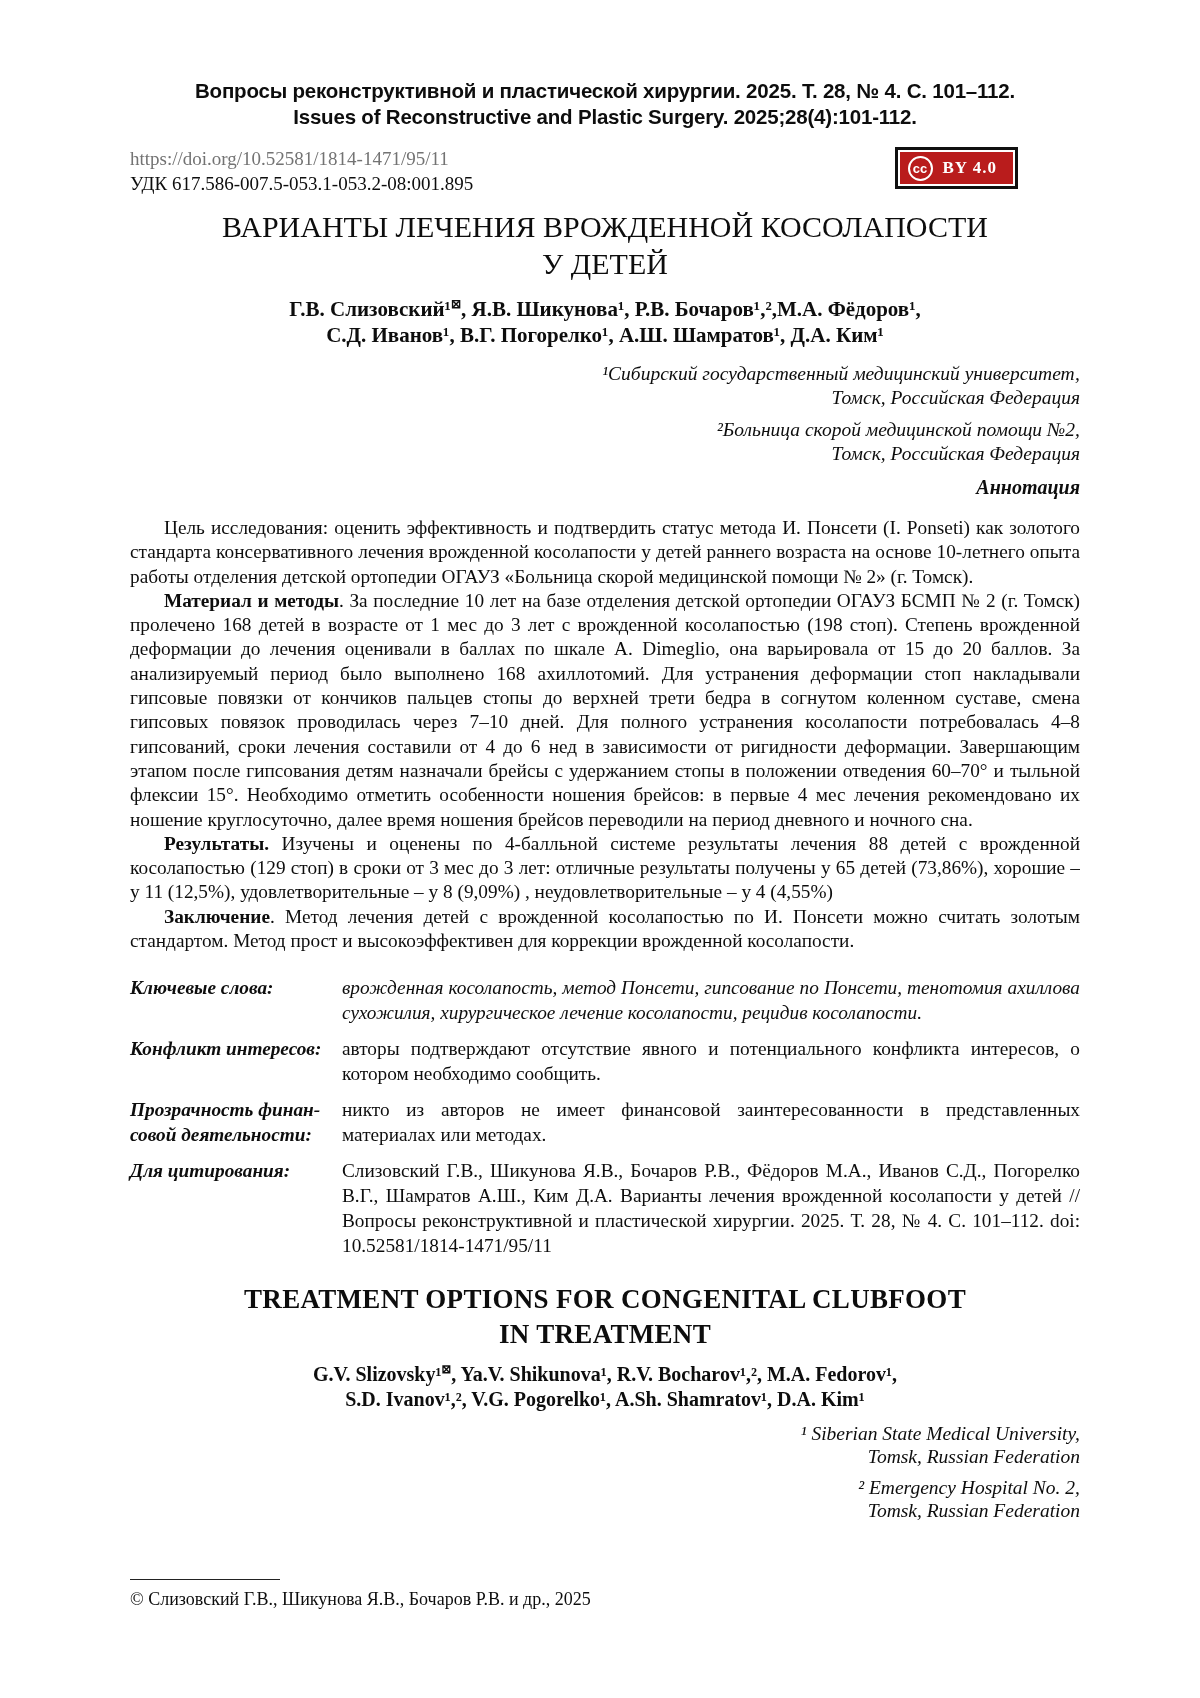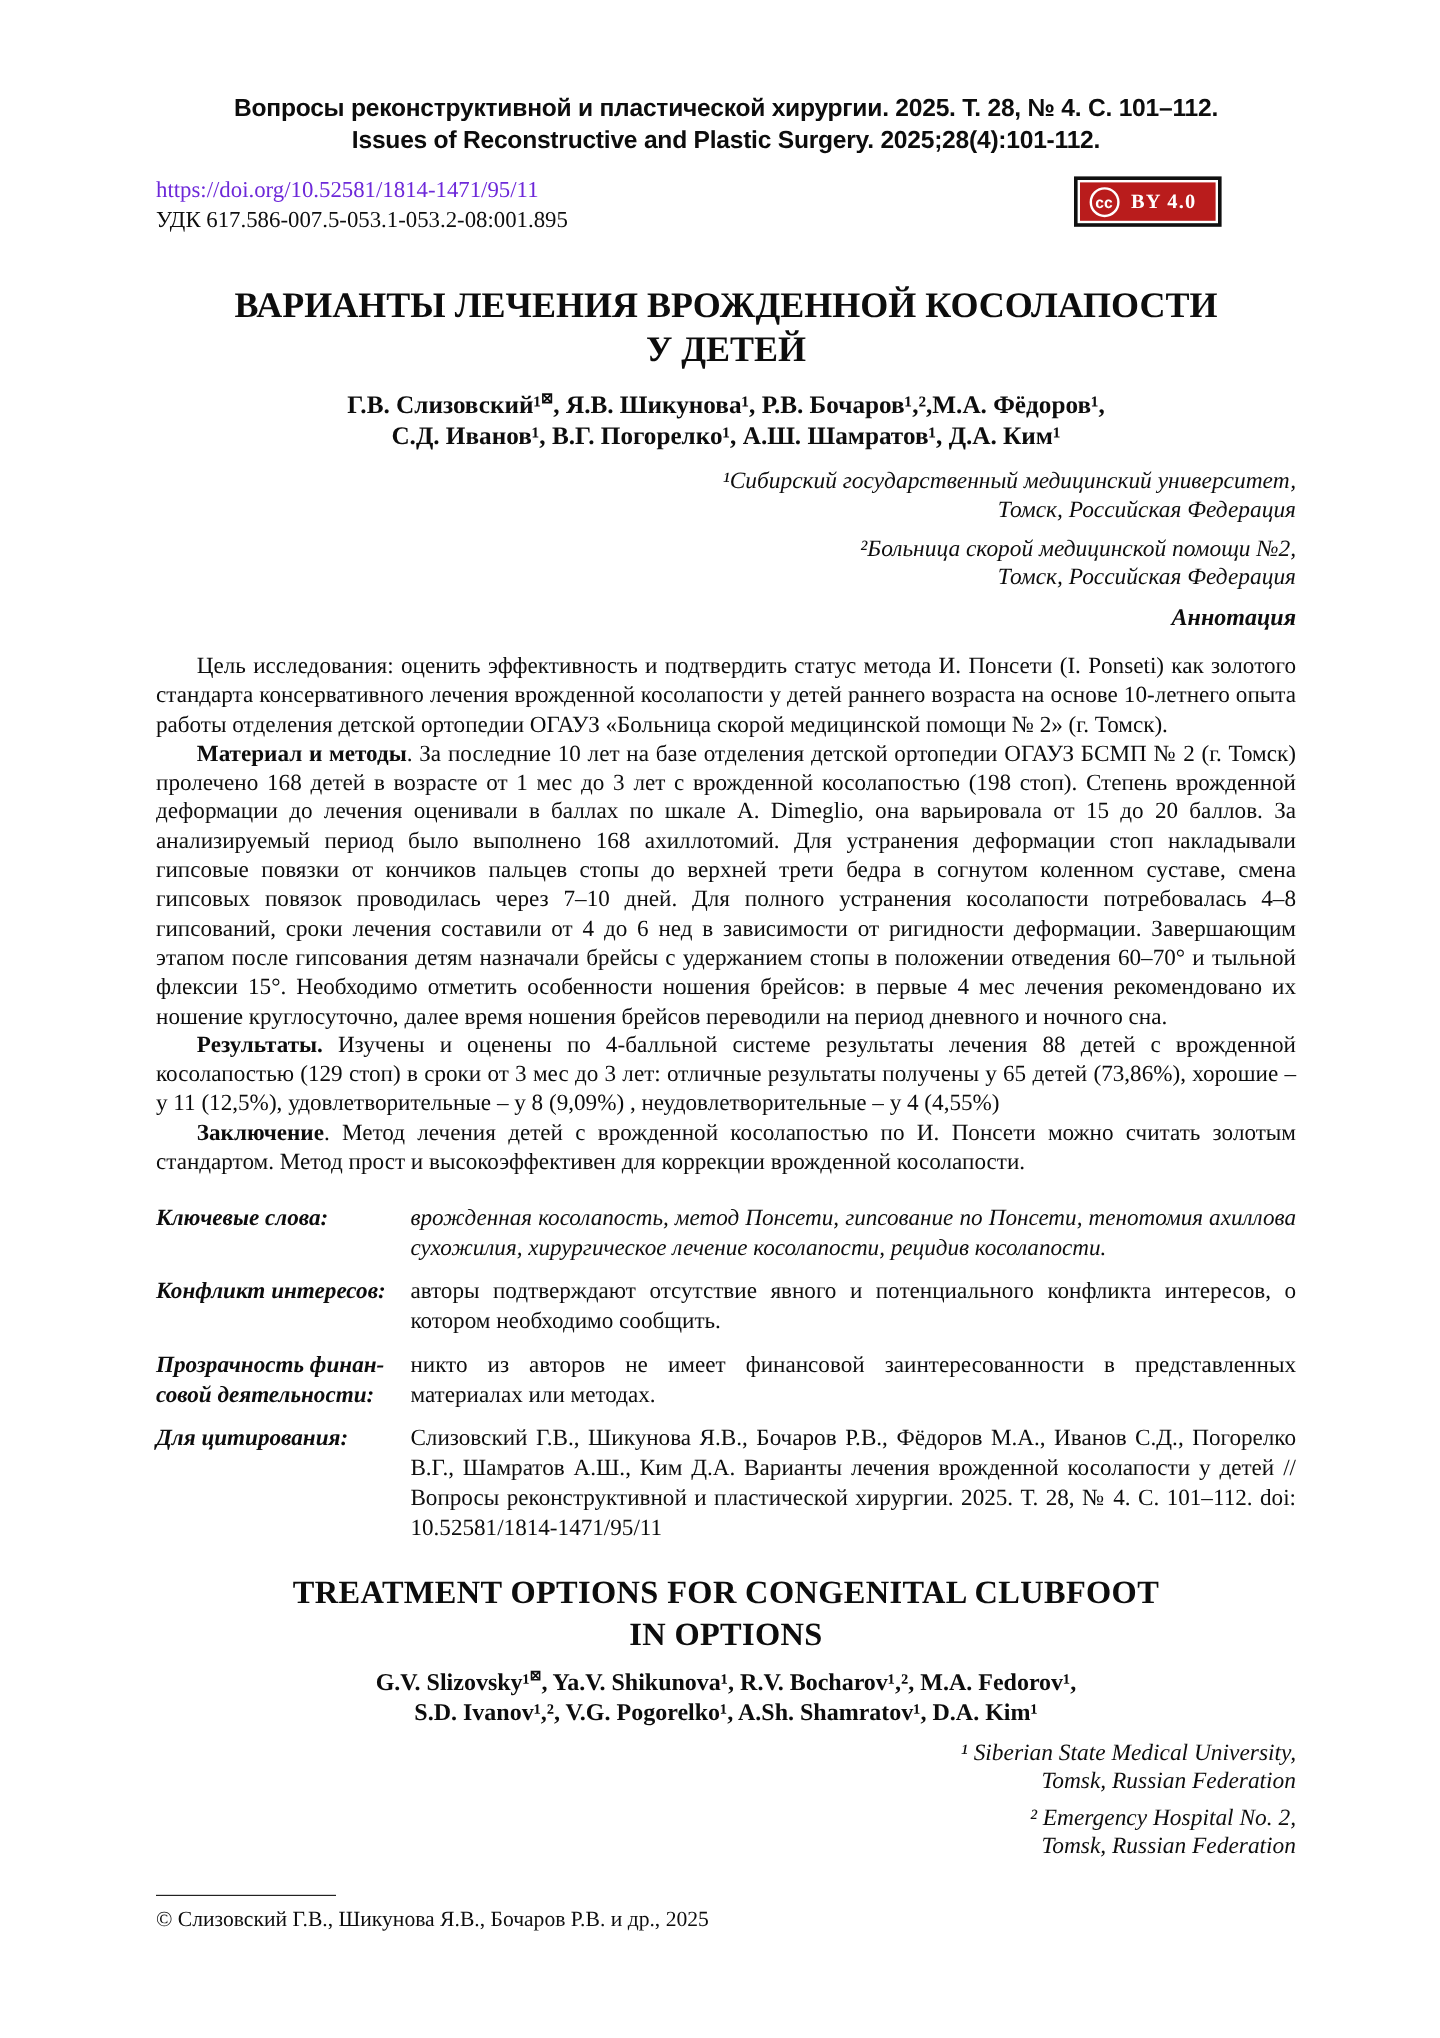--- a/index.html
+++ b/index.html
@@ -11,32 +11,32 @@
 
   
   .jheader{
     text-align:center;font-family:"Liberation Sans",sans-serif;
     font-weight:bold;font-size:20.5px;line-height:26px;letter-spacing:-0.2px;
   }
 
   
   .meta-row{position:relative;margin-top:16px;height:52px;}
   .meta-row .metaline{font-size:19px;line-height:25px;}
-  .doi-link{color:#6d28d9;text-decoration:none;}
+  .doi-link{color:#737373;text-decoration:none;}
   .cc-badge{position:absolute;top:1px;right:62px;border:3px solid #101010;background:#fff;padding:2px;display:inline-block;}
   .cc-inner{background:#b91c1c;display:flex;align-items:center;gap:10px;padding:1px 16px 1px 8px;height:30px;}
   .cc-circle{
     width:25px;height:25px;border:2.5px solid #fff;border-radius:50%;
     color:#fff;font-weight:bold;font-family:"Liberation Sans",sans-serif;font-size:13px;
     display:flex;align-items:center;justify-content:center;box-sizing:border-box;
   }
   .cc-label{color:#fff;font-family:Liberation Serif, serif;font-weight:bold;font-size:17px;letter-spacing:1px;}
 
   
-  .ru-title{margin-top:38px;text-align:center;font-weight:bold;font-size:30px;line-height:37px;}
+  .ru-title{margin-top:10px;text-align:center;font-weight:normal;font-size:30px;line-height:37px;}
   .authors{margin-top:14px;text-align:center;font-weight:bold;font-size:21px;line-height:26px;}
   sup.env{font-size:58%;vertical-align:super;line-height:0;}
 
   
   .affil{text-align:right;font-style:italic;font-size:19.5px;line-height:24px;}
   .affil-1{margin-top:14px;}
   .affil-2{margin-top:8px;}
 
   
   .abstract-h{margin-top:8px;font-weight:bold;font-style:italic;font-size:20px;line-height:26px;text-align:right;}
@@ -122,21 +122,21 @@
 
       <div class="label">Прозрачность финан­совой деятельности:</div>
       <div class="value">никто из авторов не имеет финансовой заинтересованности в представленных материалах или методах.</div>
 
       <div class="label">Для цитирования:</div>
       <div class="value">Слизовский Г.В., Шикунова Я.В., Бочаров Р.В., Фёдоров М.А., Иванов С.Д., Погорелко В.Г., Шамратов А.Ш., Ким Д.А. Варианты лечения врожденной косолапости у детей // Вопросы реконструктивной и пластической хирургии. 2025. Т. 28, № 4. С. 101–112. doi: 10.52581/1814-1471/95/11</div>
     </div>
 
     <div class="en-title">
       <div>TREATMENT OPTIONS FOR CONGENITAL CLUBFOOT</div>
-      <div>IN OPTIONS</div>
+      <div>IN TREATMENT</div>
     </div>
 
     <div class="en-authors">
       <div>G.V. Slizovsky¹<sup class="env">⊠</sup>, Ya.V. Shikunova¹, R.V. Bocharov¹,², M.A. Fedorov¹,</div>
       <div>S.D. Ivanov¹,², V.G. Pogorelko¹, A.Sh. Shamratov¹, D.A. Kim¹</div>
     </div>
 
     <div class="en-affil en-affil-1">
       <div>¹ Siberian State Medical University,</div>
       <div>Tomsk, Russian Federation</div>

